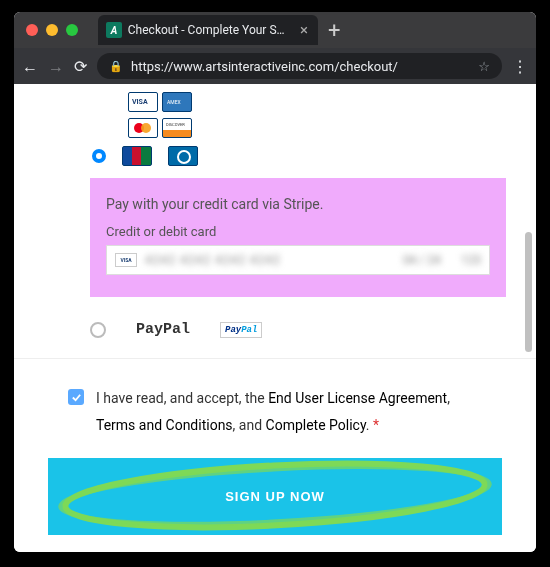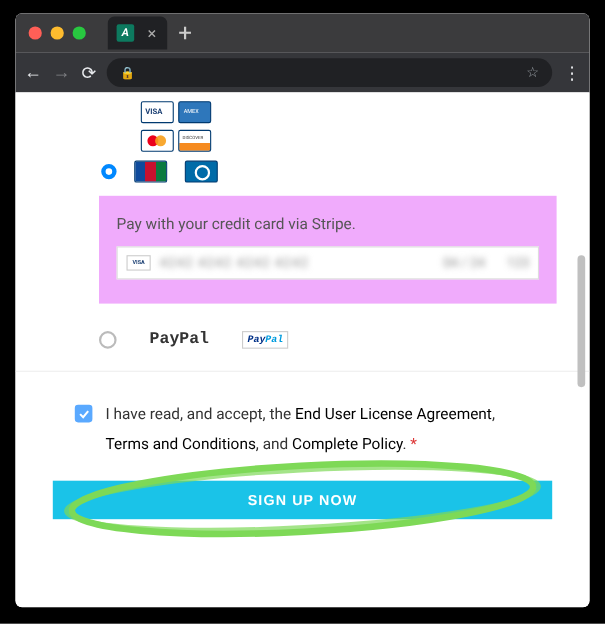--- a/index.html
+++ b/index.html
@@ -52,49 +52,51 @@
 .pplabel { font-weight: 600; color: #333; font-size: 15px; }
 .ppicon { border:1px solid #ccc; padding: 2px 4px; font-size: 9px; font-style: italic; font-weight: bold; }
 .ppicon .pa { color:#003087;text-align:center; } .ppicon .yp { color:#009cde; }
 .hr { border: none; border-top: 1px solid #eee; margin: 0 -30px; }
 .terms { margin: 26px 24px 20px 24px; font-size: 14px; color: #333; line-height: 1.9; display:flex; gap: 12px; }
 .chk { width: 16px; height: 16px; background: #5aa9ff; border-radius: 3px; display:flex; align-items:center; justify-content:center; flex-shrink:0; margin-top: 4px; }
 .chk svg { width: 11px; height: 11px; }
 .terms a { color: #000000; text-decoration: none; }
 .req { color: #d33; }
 .cta-wrap { position: relative; margin: 8px 4px 0 4px; }
-.cta { background: #1ac3e8; color: #fff; font-weight: 600; letter-spacing: 1px; font-size: 13px; text-align: center; padding: 10px 0; border: none; width: 100%; cursor: pointer; }
+.cta { background: #1ac3e8; color: #fff; font-weight: 600; letter-spacing: 1px; font-size: 13px; text-align: center; padding: 31px 0; border: none; width: 100%; cursor: pointer; }
 .circle { position: absolute; left: 50%; top: 50%; transform: translate(-50%, -52%) rotate(-3deg); pointer-events:none; }
 .scrollbar { position: absolute; right: 4px; top: 220px; width: 7px; height: 120px; background: #c0c0c0; border-radius: 4px; }
 </style>
 </head>
 <body>
 
 <div class="window">
   <div class="titlebar">
     <div class="traffic">
       <div class="tl red"></div>
       <div class="tl yellow"></div>
       <div class="tl green"></div>
     </div>
     <div class="tabbar">
       <div class="tab">
         <span class="favicon">A</span>
+        <span class="tab-title">Checkout - Complete Your Sub</span>
         <span class="tab-close">×</span>
       </div>
       <span class="newtab">+</span>
     </div>
   </div>
 
   <div class="addrbar">
     <span class="navicon">←</span>
     <span class="navicon" style="opacity:.4">→</span>
     <span class="navicon">⟳</span>
     <div class="url">
       <span class="lock">🔒</span>
+      <span class="urltext">https://www.artsinteractiveinc.com/checkout/</span>
       <span class="star">☆</span>
     </div>
     <span class="navicon">⋮</span>
   </div>
 
   <div class="content">
     <div class="payicons">
       <span class="ccicon visa"></span>
       <span class="ccicon amex"></span>
     </div>
@@ -103,20 +105,21 @@
       <span class="ccicon disc"></span>
     </div>
     <div class="radio-row">
       <span class="radio"></span>
       <span class="ccicon jcb"></span>
       <span class="ccicon diners"></span>
     </div>
 
     <div class="stripebox">
       <p>Pay with your credit card via Stripe.</p>
+      <div class="stripelabel">Credit or debit card</div>
       <div class="cardinput">
         <span class="mini">VISA</span>
         <span class="blur">4242 4242 4242 4242</span>
         <span class="blur2">04 / 24</span>
         <span class="blur3">123</span>
       </div>
     </div>
 
     <div class="paypal-row">
       <span class="radio-empty"></span>

